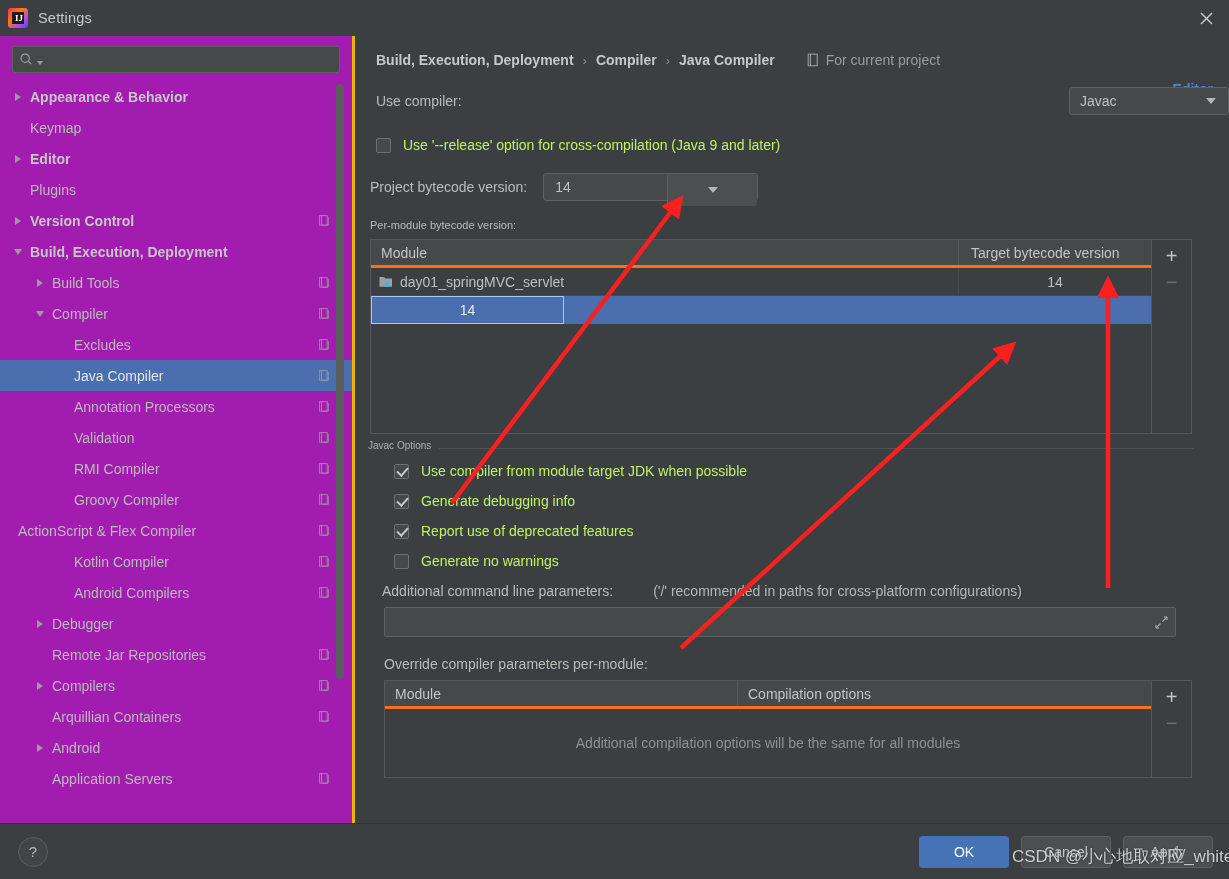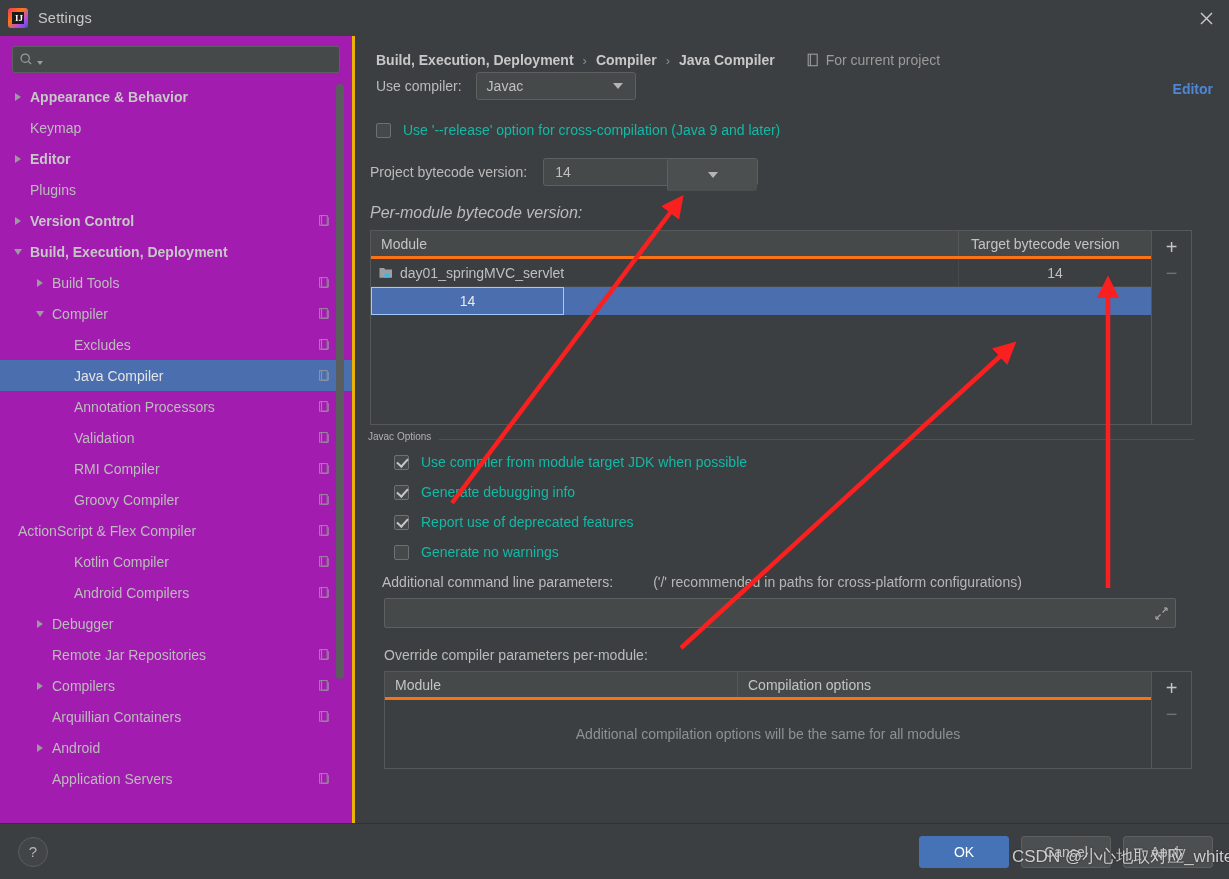--- a/index.html
+++ b/index.html
@@ -104,21 +104,21 @@
   #for-current-project {
     margin-left:32px; display:flex; align-items:center; color:#9b9b9b; font-size:14px;
   }
   #for-current-project .proj-icon { margin-right:6px; display:flex; }
   #reset-link {
     position:absolute; right:16px; top:45px;
     color:#4e86d6; font-weight:bold; font-size:14px; cursor:pointer;
   }
 
   .row { display:flex; align-items:center; }
-  #use-compiler-row { margin:0 0 0 20px; }
+  #use-compiler-row { margin:15px 0 0 20px;justify-content:space-between; }
   #use-compiler-row .lab { font-size:14px; color:#bbbbbb; margin-right:14px; }
   .combo {
     height:28px; background:#45494a; border:1px solid #5e6060; border-radius:3px;
     display:flex; align-items:center; position:relative; cursor:pointer;
   }
   #use-compiler-combo { width:160px; padding-left:10px; }
   .combo .val { font-size:14px; color:#c0c0c0; }
   .combo .caret {
     position:absolute; right:12px; top:50%; transform:translateY(-50%);
     width:0;height:0; border-left:5.5px solid transparent; border-right:5.5px solid transparent;
@@ -127,34 +127,34 @@
 
   #release-opt-row { margin:22px 0 0 20px; }
   .cb {
     width:15px; height:15px; border:1px solid #6e7173; background:#45494a;
     border-radius:2px; margin-right:12px; flex:0 0 auto; position:relative; cursor:pointer;
   }
   .cb.checked::after {
     content:""; position:absolute; left:4px; top:0px; width:5px; height:9px;
     border:solid #c7c7c7; border-width:0 2px 2px 0; transform:rotate(42deg);
   }
-  .cb-label { font-size:14px; color:#14b8a6; }
+  .cb-label { font-size:14px; color:#bef264; }
 
   #project-bytecode-row { margin:20px 0 0 14px; }
   #project-bytecode-row .lab { font-size:14px; margin-right:16px; }
   #project-bytecode-combo { width:215px; }
   #project-bytecode-combo .val { padding-left:11px; }
   #project-bytecode-combo .btn {
     position:absolute; right:0; top:0; bottom:0; width:28px;
     background:#4b4f50; border-left:1px solid #5e6060;
     display:flex;align-items:center;justify-content:center;
   }
   #project-bytecode-combo .btn .caret { position:static; transform:none; }
 
-  #per-module-label { margin:18px 12px 0 14px; font-size:16px;font-style:italic; }
+  #per-module-label { margin:18px 12px 0 14px; font-size:11px; }
 
   
   .tbl {
     margin:8px 0 0 14px; width:822px; border:1px solid #555758; background:#3c3f41;
     display:flex;
   }
   .tbl .tbl-body { flex:1; }
   .tbl .thead {
     display:flex; height:28px; background:#45494a; border-bottom:3px solid #f97316;
   }

